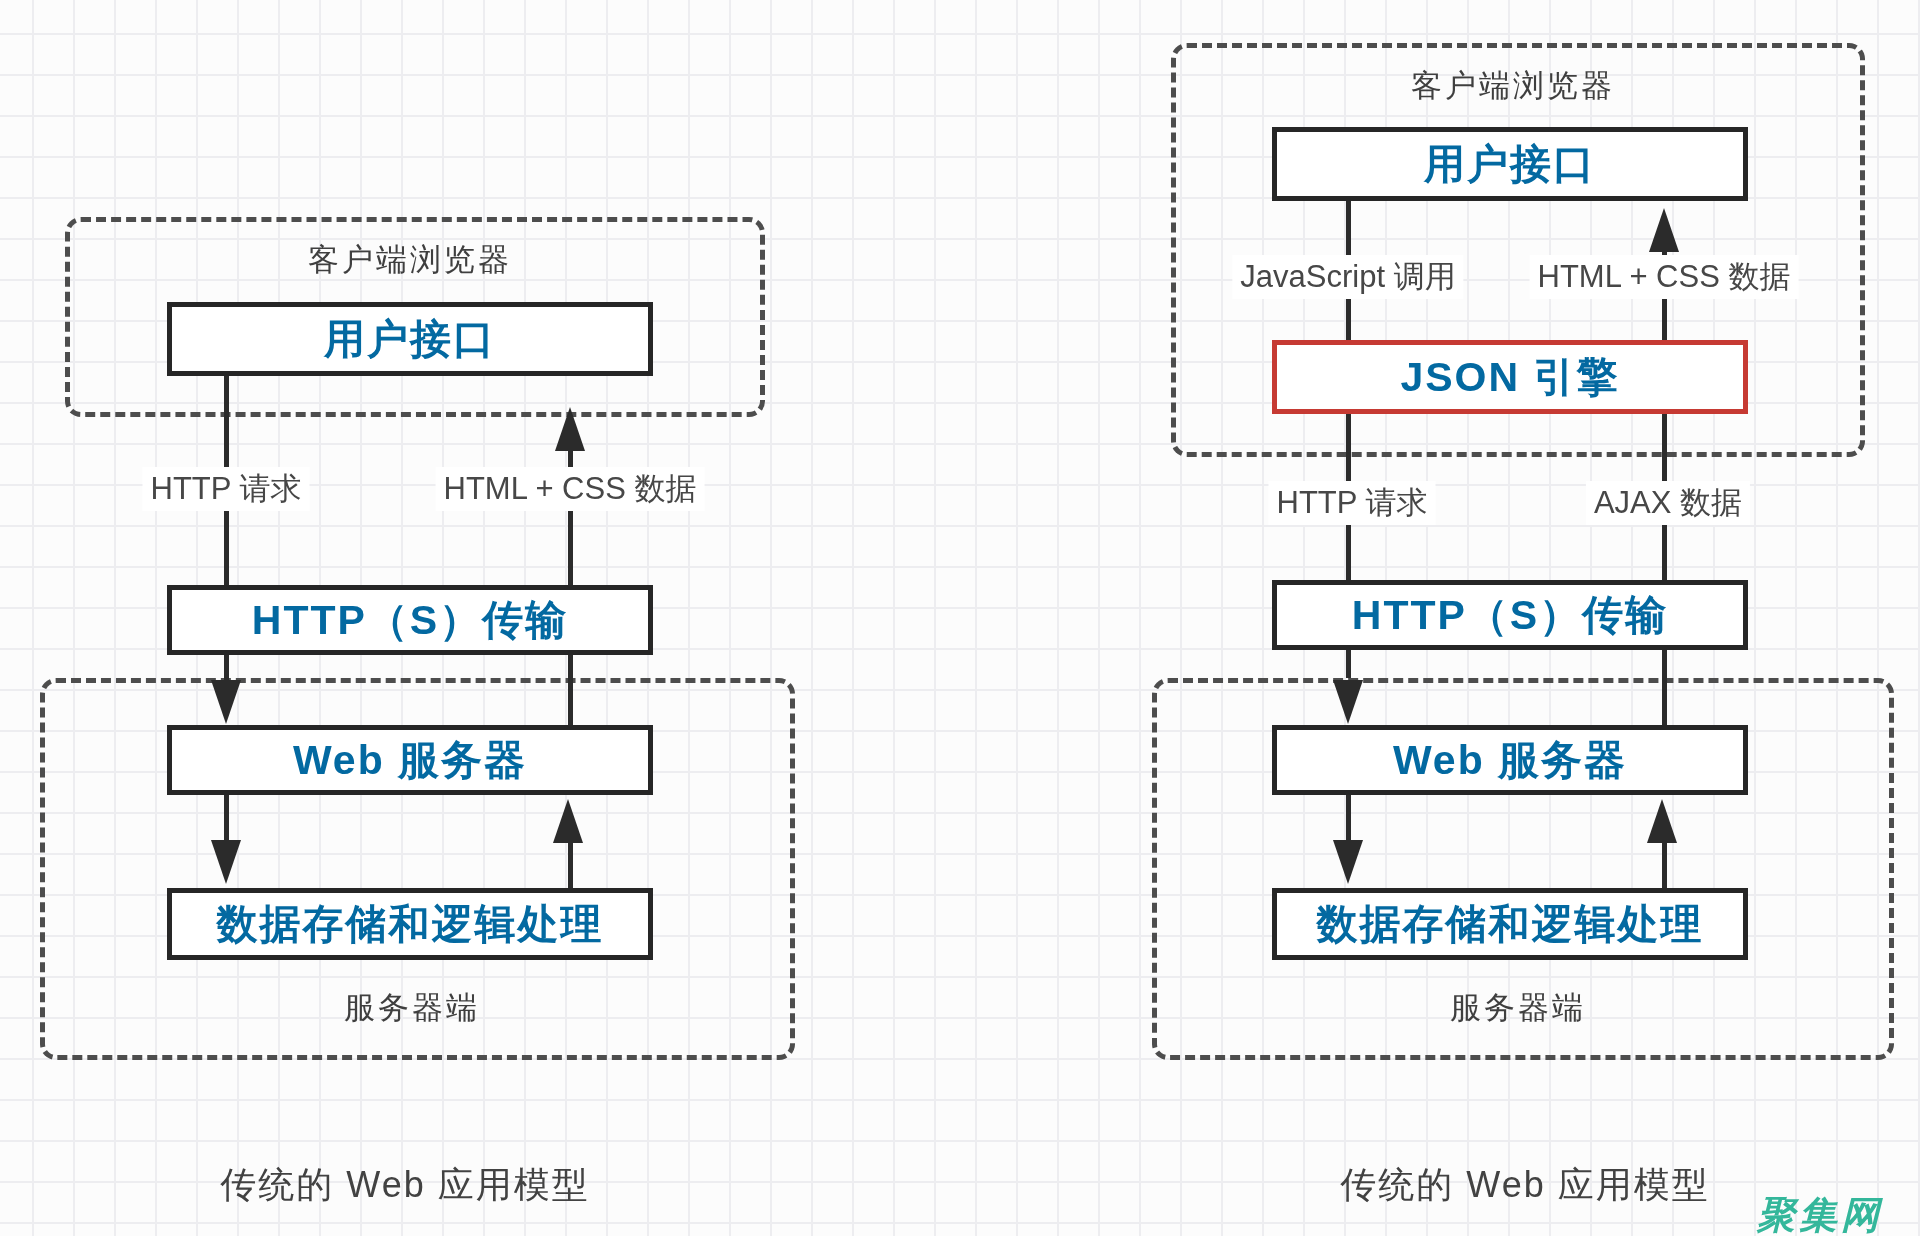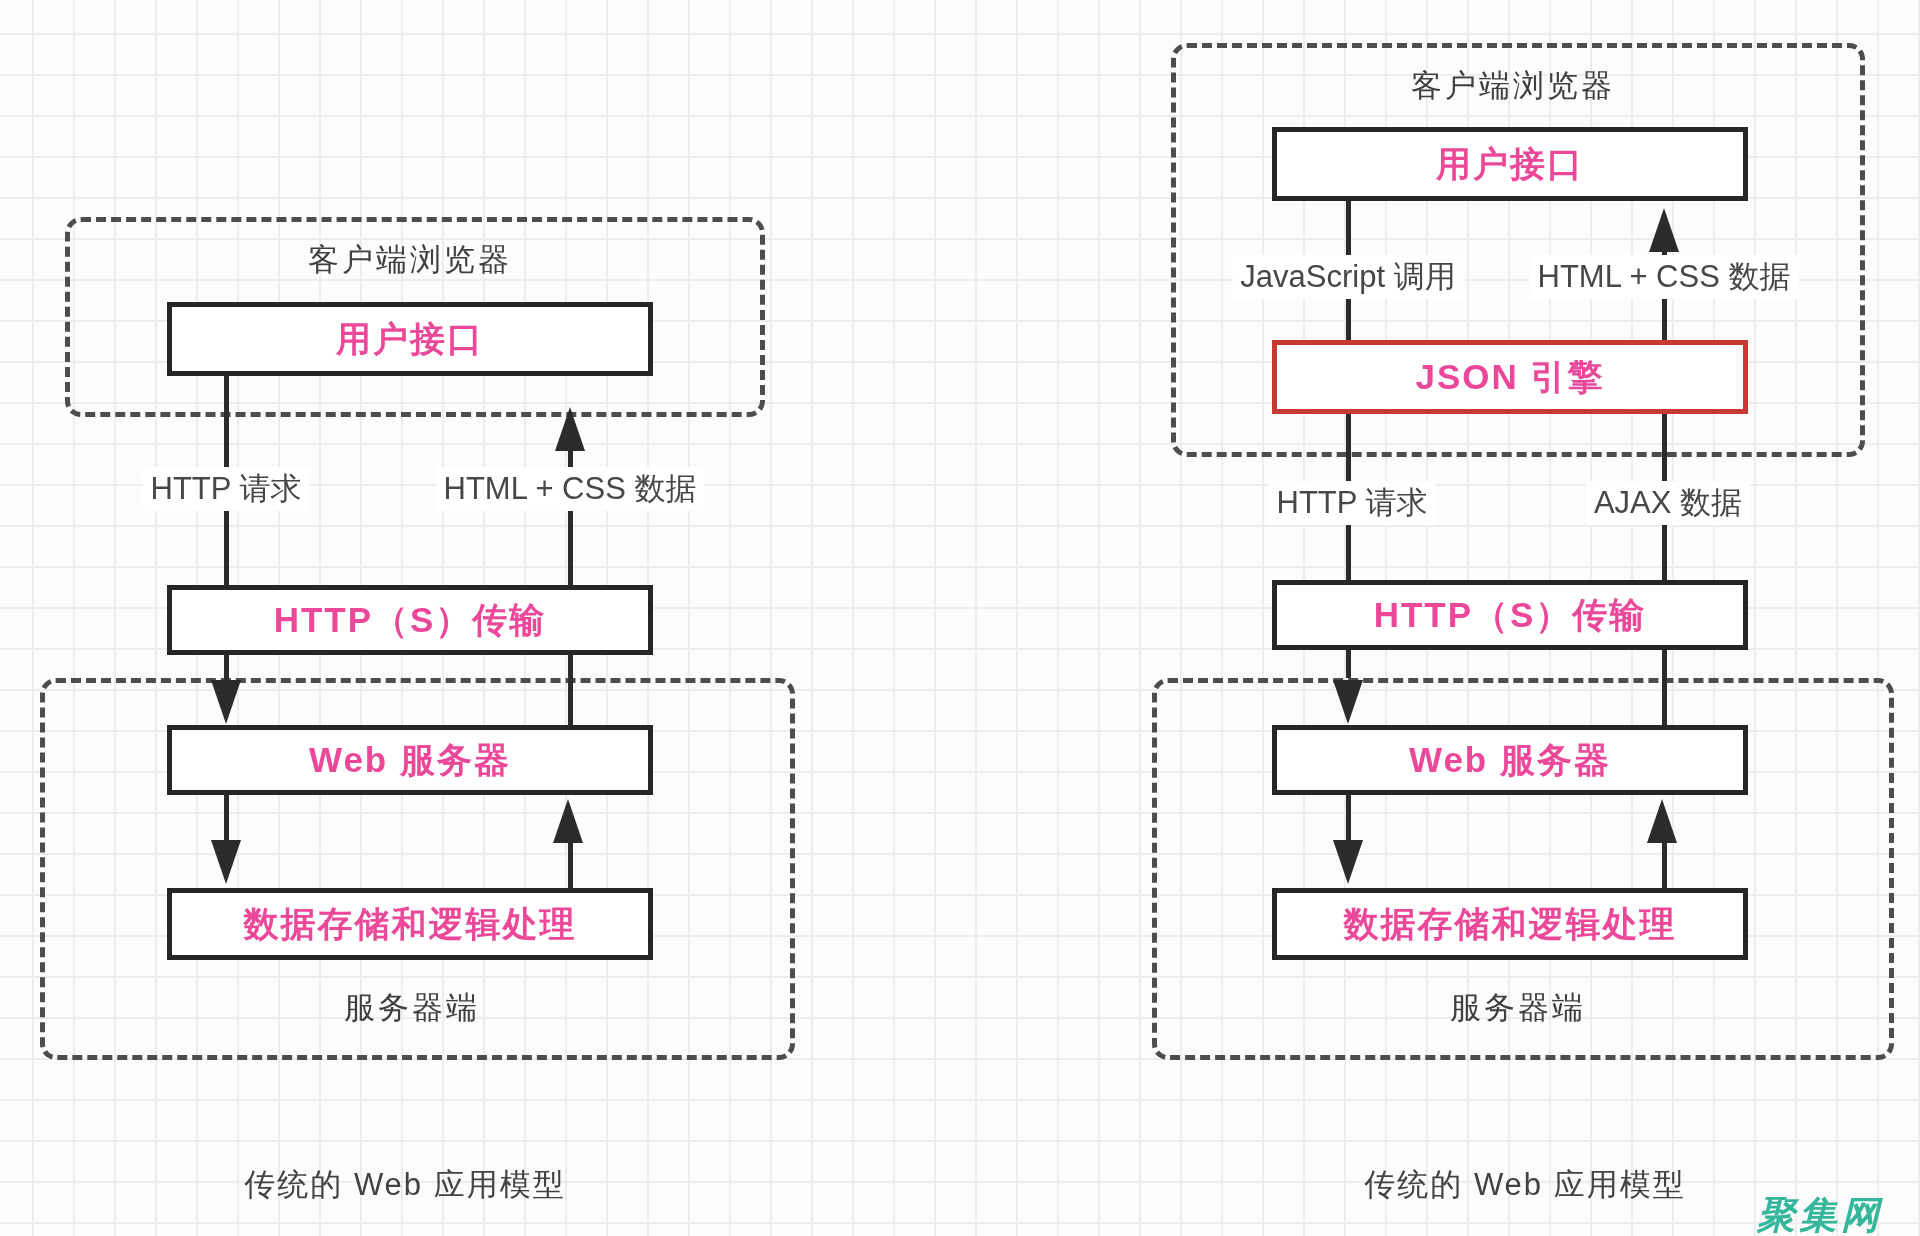--- a/index.html
+++ b/index.html
@@ -12,39 +12,39 @@
     background-size:41px 41px;
     background-position:-9px -8px;
     font-family:"Liberation Sans","DejaVu Sans",sans-serif;
   }
   .dashed{
     position:absolute;border:5px dashed #4d4d4d;border-radius:16px;z-index:1;
   }
   .box{
     position:absolute;background:#ffffff;border:5px solid #262626;z-index:4;
     display:flex;align-items:center;justify-content:center;
-    font-size:35px;font-weight:bold;color:#ec4899;letter-spacing:2px;
+    font-size:41px;font-weight:bold;color:#0369a1;letter-spacing:2px;
     box-sizing:border-box;
   }
   .box.red{border-color:#c63a33;}
   .vline{position:absolute;width:5px;background:#2b2b2b;z-index:2;}
   .arr{position:absolute;width:0;height:0;z-index:3;
        border-left:15px solid transparent;border-right:15px solid transparent;}
   .arr.up{border-bottom:44px solid #2b2b2b;}
   .arr.down{border-top:44px solid #2b2b2b;}
   .title{
     position:absolute;z-index:2;font-size:31px;color:#3f3f3f;letter-spacing:3px;
     transform:translateX(-50%);white-space:nowrap;line-height:40px;
   }
   .lbl{
     position:absolute;z-index:5;font-size:31px;color:#474747;background:#ffffff;
     transform:translateX(-50%);white-space:nowrap;line-height:44px;padding:0 8px;
   }
   .caption{
-    position:absolute;z-index:2;font-size:31px;color:#424242;letter-spacing:2px;
+    position:absolute;z-index:2;font-size:36px;color:#424242;letter-spacing:2px;
     transform:translateX(-50%);white-space:nowrap;line-height:42px;
   }
   .watermark{
     position:absolute;z-index:1;font-size:50px;font-weight:bold;color:#cbcbcb;
     transform:translateX(-50%);white-space:nowrap;letter-spacing:4px;
     text-shadow:-2px -2px 0 #fff,2px -2px 0 #fff,-2px 2px 0 #fff,2px 2px 0 #fff;
   }
   .sitelogo{
     position:absolute;z-index:6;font-size:38px;font-weight:bold;font-style:italic;
     transform:translateX(-50%);white-space:nowrap;letter-spacing:4px;color:#34b79b;

